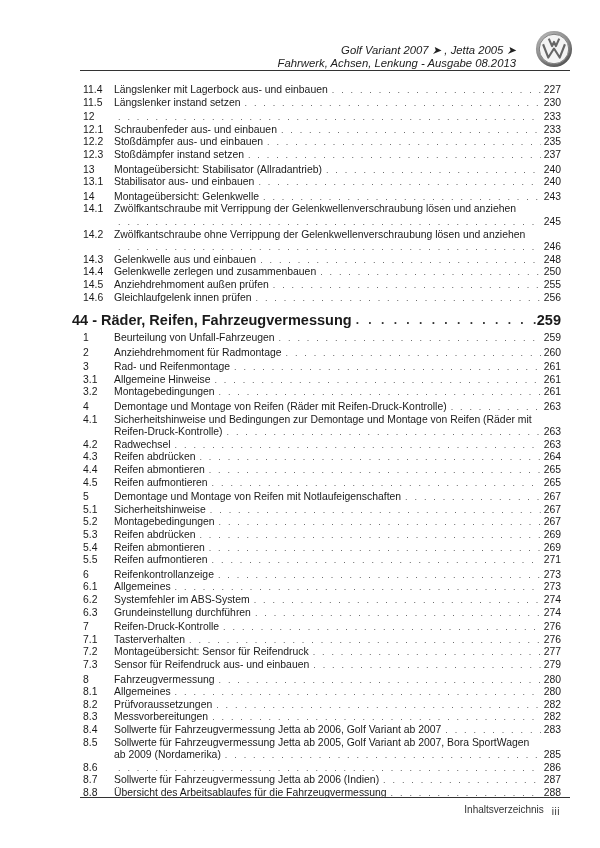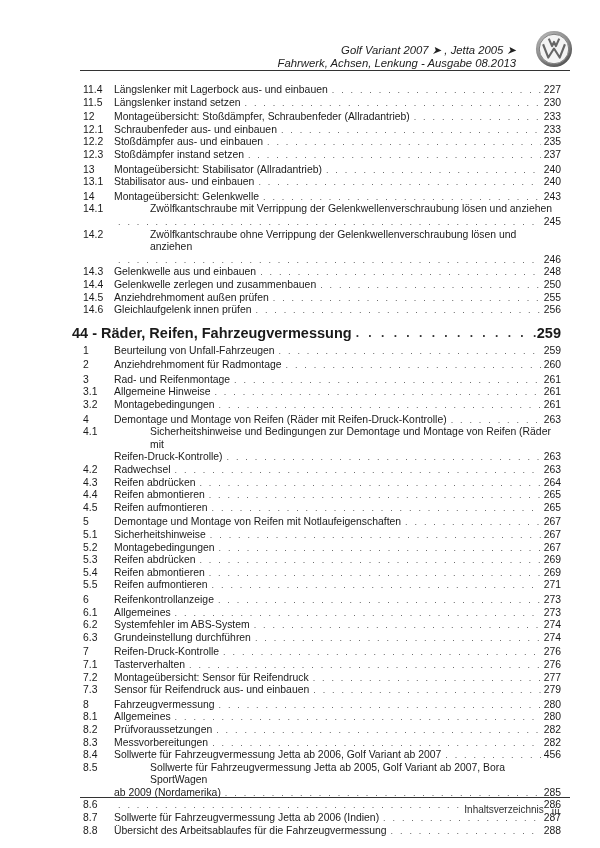--- a/index.html
+++ b/index.html
@@ -15,21 +15,21 @@
   .row { display:flex; align-items:flex-end; font-size:10.4px; line-height:12.6px; }
   .row .num { width:34px; flex:none; padding-left:3px; box-sizing:border-box; }
   .row .title { flex:1; display:flex; align-items:flex-end; overflow:hidden; }
   .row .title .txt { white-space:nowrap; flex:none; }
   .row .dots { flex:1; overflow:hidden; white-space:nowrap; color:#555;
                letter-spacing:2.2px; padding:0 4px; font-size:9px; }
   .row .page { flex:none; text-align:right; min-width:20px; }
   .row.chapter { margin-top:2px; }
   .row.chapter .txt { font-weight:normal; }
   .row.wrap { display:block; }
-  .row.wrap .line1 { display:flex;gap:36px; }
+  .row.wrap .line1 { display:flex; }
   .row.wrap .line2 { display:flex; padding-left:34px; align-items:flex-end; }
   .section { display:flex; align-items:flex-end; font-size:14.5px; line-height:18px;
              margin:7px 0 3px -8px;font-weight:bold; }
   .section .txt { white-space:nowrap; }
   .section .dots { flex:1; overflow:hidden; white-space:nowrap; letter-spacing:3px;
                    padding:0 4px; font-size:12px; color:#333; }
   .rule-bottom { position:absolute; top:797px; left:80px; width:490px; height:0;
                  border-top:1.3px solid #333; }
   .footer { position:absolute; top:804px; right:40px; display:flex; align-items:flex-end; }
   .footer .label { font-size:10px; color:#333; margin-right:8px; margin-bottom:2px; }
@@ -72,21 +72,20 @@
       <span class="num">11.5</span>
       <span class="title">
         <span class="txt">Längslenker instand setzen</span>
         <span class="dots">. . . . . . . . . . . . . . . . . . . . . . . . . . . . . . . . . . . . . . . . . . . . . . . . . . . . . . . . . . . . . . . . . . . . . . . . . . . . . . . . </span>
       </span>
       <span class="page">230</span>
     </div>
     <div class="row chapter">
       <span class="num">12</span>
       <span class="title">
-        <span class="txt">Montageübersicht: Stoßdämpfer, Schraubenfeder (Allradantrieb)</span>
         <span class="dots">. . . . . . . . . . . . . . . . . . . . . . . . . . . . . . . . . . . . . . . . . . . . . . . . . . . . . . . . . . . . . . . . . . . . . . . . . . . . . . . . </span>
       </span>
       <span class="page">233</span>
     </div>
     <div class="row">
       <span class="num">12.1</span>
       <span class="title">
         <span class="txt">Schraubenfeder aus- und einbauen</span>
         <span class="dots">. . . . . . . . . . . . . . . . . . . . . . . . . . . . . . . . . . . . . . . . . . . . . . . . . . . . . . . . . . . . . . . . . . . . . . . . . . . . . . . . </span>
       </span>
@@ -423,21 +422,21 @@
         <span class="dots">. . . . . . . . . . . . . . . . . . . . . . . . . . . . . . . . . . . . . . . . . . . . . . . . . . . . . . . . . . . . . . . . . . . . . . . . . . . . . . . . </span>
       </span>
       <span class="page">282</span>
     </div>
     <div class="row">
       <span class="num">8.4</span>
       <span class="title">
         <span class="txt">Sollwerte für Fahrzeugvermessung Jetta ab 2006, Golf Variant ab 2007</span>
         <span class="dots">. . . . . . . . . . . . . . . . . . . . . . . . . . . . . . . . . . . . . . . . . . . . . . . . . . . . . . . . . . . . . . . . . . . . . . . . . . . . . . . . </span>
       </span>
-      <span class="page">456</span>
+      <span class="page">283</span>
     </div>
     <div class="row wrap">
       <div class="line1">
         <span class="num">8.5</span>
         <span class="txt">Sollwerte für Fahrzeugvermessung Jetta ab 2005, Golf Variant ab 2007, Bora SportWagen</span>
       </div>
       <div class="line2">
         <span class="txt">ab 2009 (Nordamerika)</span>
         <span class="dots">. . . . . . . . . . . . . . . . . . . . . . . . . . . . . . . . . . . . . . . . . . . . . . . . . . . . . . . . . . . . . . . . . . . . . . . . . . . . . . . . </span>
         <span class="page">285</span>

